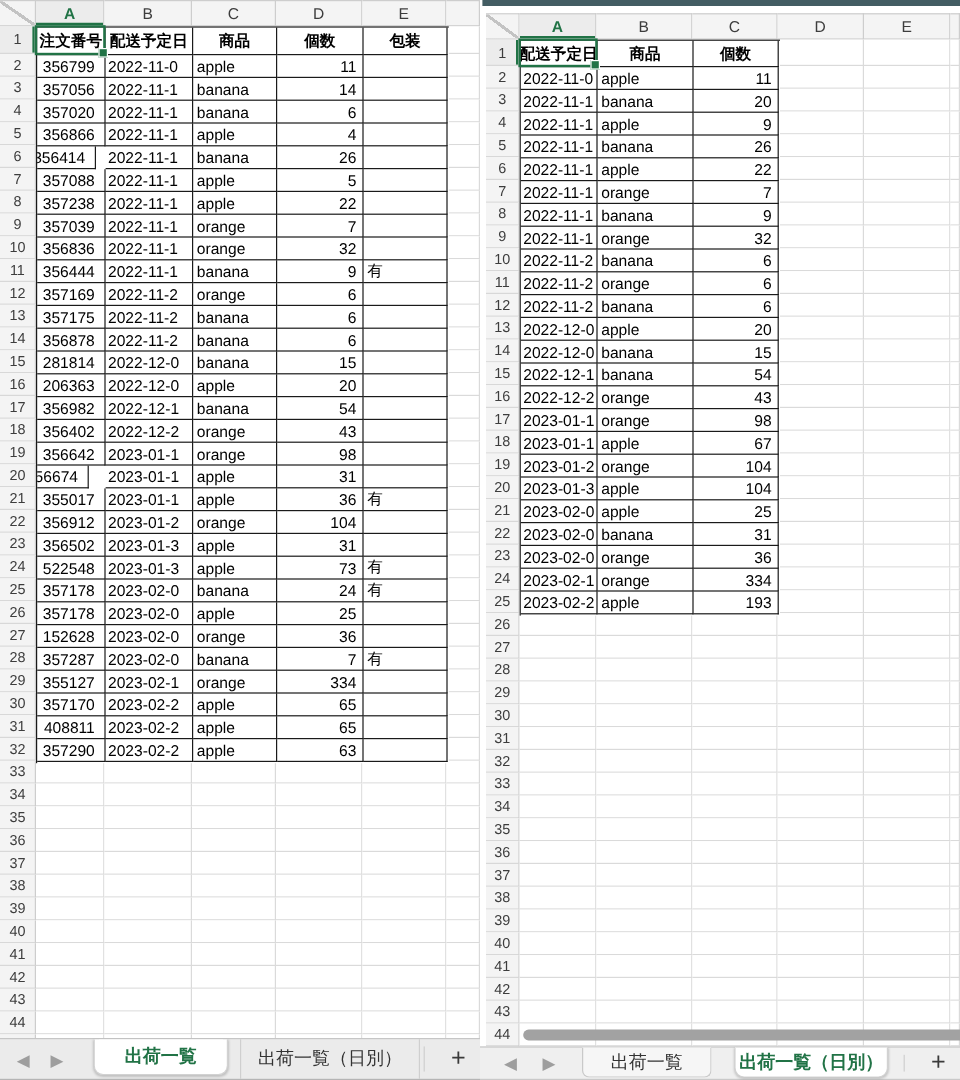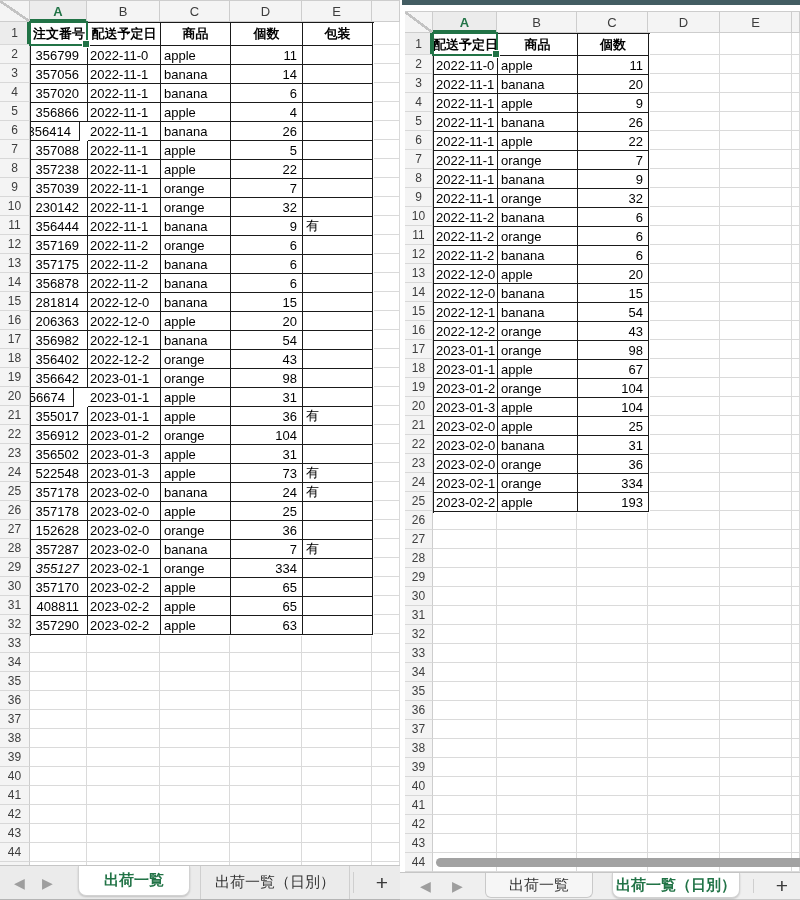--- a/index.html
+++ b/index.html
@@ -438,21 +438,21 @@
         <div class="abs tcell c-num" style="left: 0px; top: 137px; width: 57px; height: 19px;">357238</div>
         <div class="abs tcell c-date" style="left: 57px; top: 137px; width: 73px; height: 19px;">2022-11-1</div>
         <div class="abs tcell c-text" style="left: 130px; top: 137px; width: 70px; height: 19px;">apple</div>
         <div class="abs tcell c-qty" style="left: 200px; top: 137px; width: 72px; height: 19px;">22</div>
         <div class="abs tcell c-text" style="left: 272px; top: 137px; width: 70px; height: 19px;"></div>
         <div class="abs tcell c-num" style="left: 0px; top: 156px; width: 57px; height: 19px;">357039</div>
         <div class="abs tcell c-date" style="left: 57px; top: 156px; width: 73px; height: 19px;">2022-11-1</div>
         <div class="abs tcell c-text" style="left: 130px; top: 156px; width: 70px; height: 19px;">orange</div>
         <div class="abs tcell c-qty" style="left: 200px; top: 156px; width: 72px; height: 19px;">7</div>
         <div class="abs tcell c-text" style="left: 272px; top: 156px; width: 70px; height: 19px;"></div>
-        <div class="abs tcell c-num" style="left: 0px; top: 175px; width: 57px; height: 19px;">230142</div>
+        <div class="abs tcell c-num" style="left: 0px; top: 175px; width: 57px; height: 19px;">356836</div>
         <div class="abs tcell c-date" style="left: 57px; top: 175px; width: 73px; height: 19px;">2022-11-1</div>
         <div class="abs tcell c-text" style="left: 130px; top: 175px; width: 70px; height: 19px;">orange</div>
         <div class="abs tcell c-qty" style="left: 200px; top: 175px; width: 72px; height: 19px;">32</div>
         <div class="abs tcell c-text" style="left: 272px; top: 175px; width: 70px; height: 19px;"></div>
         <div class="abs tcell c-num" style="left: 0px; top: 194px; width: 57px; height: 19px;">356444</div>
         <div class="abs tcell c-date" style="left: 57px; top: 194px; width: 73px; height: 19px;">2022-11-1</div>
         <div class="abs tcell c-text" style="left: 130px; top: 194px; width: 70px; height: 19px;">banana</div>
         <div class="abs tcell c-qty" style="left: 200px; top: 194px; width: 72px; height: 19px;">9</div>
         <div class="abs tcell c-text" style="left: 272px; top: 194px; width: 70px; height: 19px;">有</div>
         <div class="abs tcell c-num" style="left: 0px; top: 213px; width: 57px; height: 19px;">357169</div>
@@ -533,21 +533,21 @@
         <div class="abs tcell c-num" style="left: 0px; top: 498px; width: 57px; height: 19px;">152628</div>
         <div class="abs tcell c-date" style="left: 57px; top: 498px; width: 73px; height: 19px;">2023-02-0</div>
         <div class="abs tcell c-text" style="left: 130px; top: 498px; width: 70px; height: 19px;">orange</div>
         <div class="abs tcell c-qty" style="left: 200px; top: 498px; width: 72px; height: 19px;">36</div>
         <div class="abs tcell c-text" style="left: 272px; top: 498px; width: 70px; height: 19px;"></div>
         <div class="abs tcell c-num" style="left: 0px; top: 517px; width: 57px; height: 19px;">357287</div>
         <div class="abs tcell c-date" style="left: 57px; top: 517px; width: 73px; height: 19px;">2023-02-0</div>
         <div class="abs tcell c-text" style="left: 130px; top: 517px; width: 70px; height: 19px;">banana</div>
         <div class="abs tcell c-qty" style="left: 200px; top: 517px; width: 72px; height: 19px;">7</div>
         <div class="abs tcell c-text" style="left: 272px; top: 517px; width: 70px; height: 19px;">有</div>
-        <div class="abs tcell c-num" style="left: 0px; top: 536px; width: 57px; height: 19px; font-style: italic;">355127</div>
+        <div class="abs tcell c-num" style="left: 0px; top: 536px; width: 57px; height: 19px;">355127</div>
         <div class="abs tcell c-date" style="left: 57px; top: 536px; width: 73px; height: 19px;">2023-02-1</div>
         <div class="abs tcell c-text" style="left: 130px; top: 536px; width: 70px; height: 19px;">orange</div>
         <div class="abs tcell c-qty" style="left: 200px; top: 536px; width: 72px; height: 19px;">334</div>
         <div class="abs tcell c-text" style="left: 272px; top: 536px; width: 70px; height: 19px;"></div>
         <div class="abs tcell c-num" style="left: 0px; top: 555px; width: 57px; height: 19px;">357170</div>
         <div class="abs tcell c-date" style="left: 57px; top: 555px; width: 73px; height: 19px;">2023-02-2</div>
         <div class="abs tcell c-text" style="left: 130px; top: 555px; width: 70px; height: 19px;">apple</div>
         <div class="abs tcell c-qty" style="left: 200px; top: 555px; width: 72px; height: 19px;">65</div>
         <div class="abs tcell c-text" style="left: 272px; top: 555px; width: 70px; height: 19px;"></div>
         <div class="abs tcell c-num" style="left: 0px; top: 574px; width: 57px; height: 19px;">408811</div>

